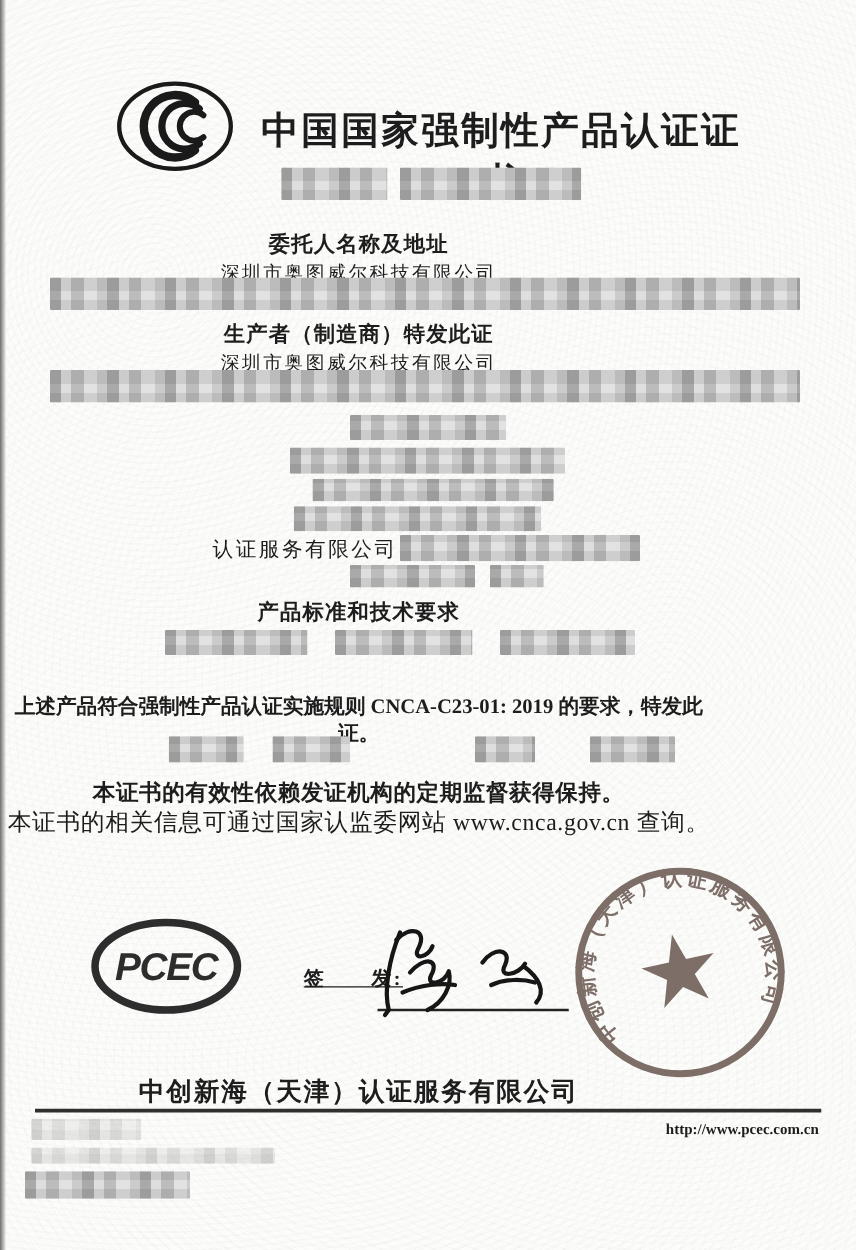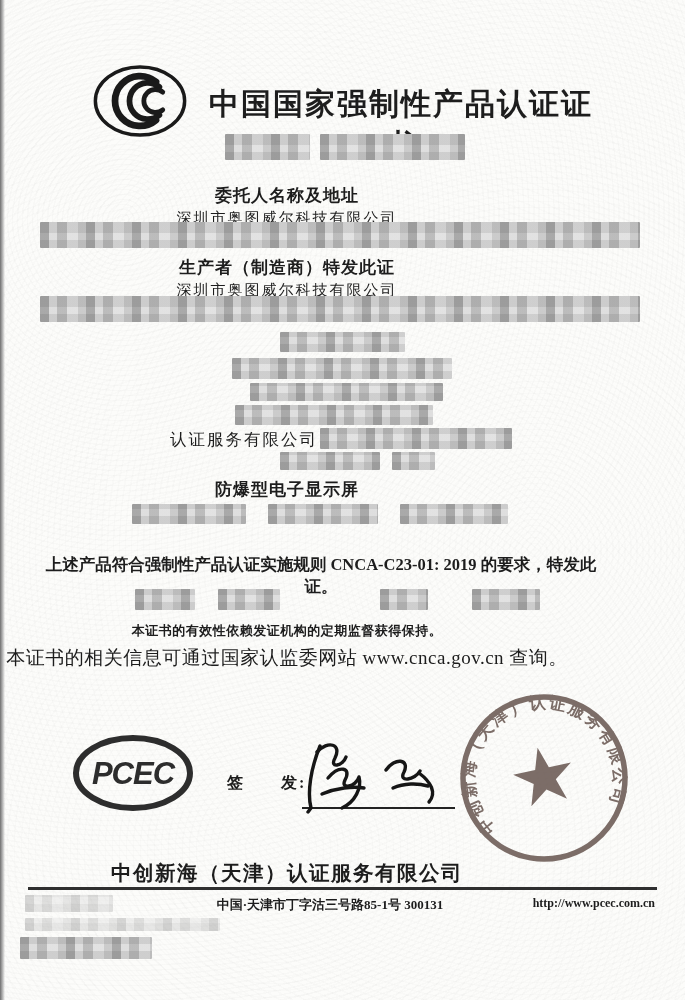--- a/index.html
+++ b/index.html
@@ -26,22 +26,22 @@
     border-radius:1px;
   }
   .px.light{opacity:.45;}
   .edge-left{
     position:absolute;left:0;top:0;width:5px;height:1000px;
     background:linear-gradient(to right,#6f6f6f 0,#adadad 45%,rgba(255,255,255,0) 100%);
   }
   .title{font-size:30px;letter-spacing:2px;font-weight:700;}
   .sec-label{font-size:17px;font-weight:700;letter-spacing:1px;}
   .company{font-size:15px;letter-spacing:2px;}
-  .statement{font-size:16.5px;font-weight:700;padding-left:34px;}
-  .note1{font-size:13px;font-weight:700;letter-spacing:.5px;}
+  .statement{font-size:16.5px;font-weight:700;}
+  .note1{font-size:18px;font-weight:700;letter-spacing:.5px;}
   .note2{font-size:19px;letter-spacing:.5px;}
   .sign-label{font-size:16px;font-weight:700;letter-spacing:2px;}
   .sign-line{position:absolute;left:302px;top:807px;width:153px;height:2px;background:#232323;}
   .company-big{font-size:20.5px;font-weight:700;letter-spacing:1.5px;font-family:"Liberation Sans",sans-serif;}
   .rule{position:absolute;left:28px;top:887px;width:629px;height:3px;background:#2f2f2f;}
   .footer-addr{font-size:13px;font-weight:700;}
   .footer-url{font-size:12px;font-weight:700;}
 </style>
 </head>
 <body>
@@ -71,41 +71,41 @@
 
   <div class="px" style="left:280px;top:332px;width:125px;height:20px;"></div>
   <div class="px" style="left:232px;top:358px;width:220px;height:21px;"></div>
   <div class="px" style="left:250px;top:383px;width:193px;height:18px;"></div>
   <div class="px" style="left:235px;top:405px;width:198px;height:20px;"></div>
   <div class="abs company" style="left:170px;top:429px;font-size:16.5px;">认证服务有限公司</div>
   <div class="px" style="left:320px;top:428px;width:192px;height:21px;"></div>
   <div class="px" style="left:280px;top:452px;width:100px;height:18px;"></div>
   <div class="px" style="left:392px;top:452px;width:43px;height:18px;"></div>
 
-  <div class="abs ctr sec-label" style="top:478px;">防爆型电子显示屏</div>
+  <div class="abs ctr sec-label" style="top:478px;">产品标准和技术要求</div>
   <div class="px" style="left:132px;top:504px;width:114px;height:20px;"></div>
   <div class="px" style="left:268px;top:504px;width:110px;height:20px;"></div>
   <div class="px" style="left:400px;top:504px;width:108px;height:20px;"></div>
 
   <div class="abs ctr statement" style="top:554px;">上述产品符合强制性产品认证实施规则 CNCA-C23-01: 2019 的要求，特发此证。</div>
 
   <div class="px" style="left:135px;top:589px;width:60px;height:21px;"></div>
   <div class="px" style="left:218px;top:589px;width:62px;height:21px;"></div>
   <div class="px" style="left:380px;top:589px;width:48px;height:21px;"></div>
   <div class="px" style="left:472px;top:589px;width:68px;height:21px;"></div>
 
   <div class="abs ctr note1" style="top:622px;">本证书的有效性依赖发证机构的定期监督获得保持。</div>
   <div class="abs ctr note2" style="top:645px;">本证书的相关信息可通过国家认监委网站 www.cnca.gov.cn 查询。</div>
 
   <svg class="abs" style="left:70px;top:734px;" width="126" height="78" viewBox="0 0 126 78">
     <ellipse cx="63" cy="39" rx="57" ry="35" fill="none" stroke="#2d2d2d" stroke-width="6"></ellipse>
     <text x="63" y="50" text-anchor="middle" style="font-family:'Liberation Sans',sans-serif;font-weight:700;font-style:italic;font-size:31px;fill:#2d2d2d;letter-spacing:-1px;">PCEC</text>
   </svg>
 
-  <div class="abs sign-label" style="left:227px;top:773px;">签　　发:</div>
+  <div class="abs sign-label" style="left:243px;top:773px;text-decoration:underline;">签　　发:</div>
   <div class="sign-line"></div>
   <svg class="abs" style="left:298px;top:736px;" width="160" height="80" viewBox="0 0 160 80">
     <g fill="none" stroke="#161616" stroke-width="3.4" stroke-linecap="round" stroke-linejoin="round">
       <path d="M22,10 C13,32 9,56 13,72 L10,76"></path>
       <path d="M19,16 C30,4 44,8 37,22 C31,33 45,30 48,21"></path>
       <path d="M30,42 C41,29 54,31 47,44 C42,54 58,51 61,41 C64,52 57,66 44,72"></path>
       <path d="M24,58 C38,52 55,50 66,52"></path>
       <path d="M88,34 C97,21 112,23 106,36 C100,47 117,44 122,35"></path>
       <path d="M95,52 C106,47 120,47 130,50"></path>
       <path d="M121,37 C133,46 139,57 131,66"></path>
@@ -121,17 +121,16 @@
         <textPath href="#sealArc" startOffset="50%" text-anchor="middle">中创新海（天津）认证服务有限公司</textPath>
       </text>
     </g>
   </svg>
 
   <div class="abs ctr company-big" style="top:859px;">中创新海（天津）认证服务有限公司</div>
 
   <div class="rule"></div>
 
   <div class="px light" style="left:25px;top:895px;width:88px;height:17px;"></div>
-  <div class="abs footer-addr" style="left:180px;top:896px;width:300px;text-align:center;">中国·天津市丁字沽三号路85-1号  300131</div>
   <div class="abs footer-url" style="left:455px;top:896px;width:200px;text-align:right;">http://www.pcec.com.cn</div>
   <div class="px light" style="left:25px;top:918px;width:195px;height:13px;"></div>
   <div class="px" style="left:20px;top:937px;width:132px;height:22px;"></div>
 </div>
 
 </body></html>

